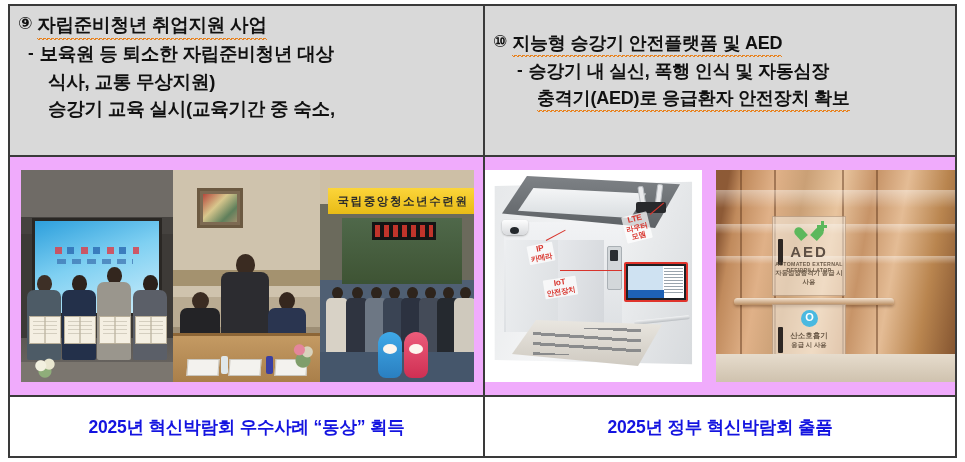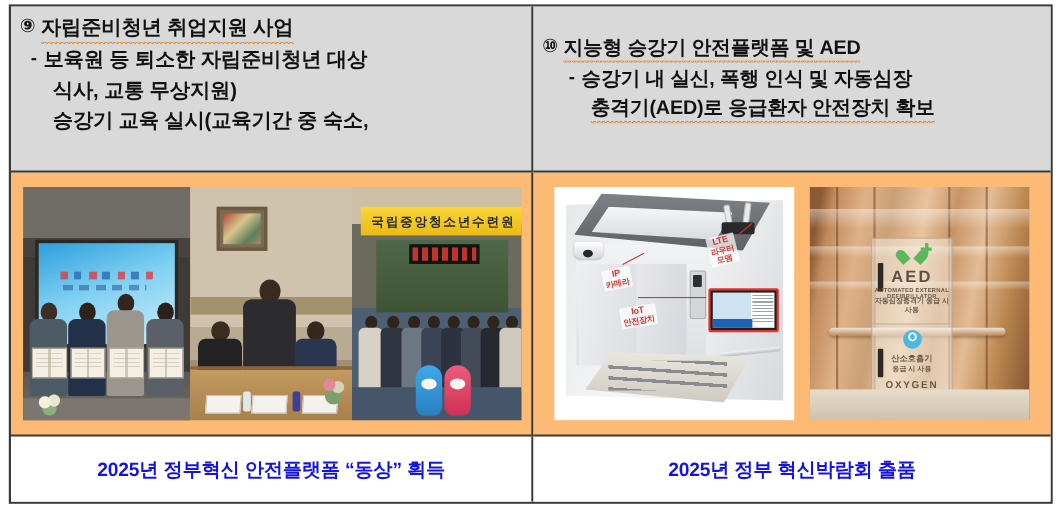--- a/index.html
+++ b/index.html
@@ -49,21 +49,21 @@
     padding-bottom:1px;
   }
   .hdr-l .hdr-line{margin-bottom:1px;}
   .hdr-l .indent{padding-left:30px;}
   .hdr-r{padding-top:24px;}
   .hdr-r .hdr-line{margin-bottom:1px;}
   .hdr-r .indent{padding-left:44px;}
   .hdr-r .htext{font-size:18px;}
 
   
-  .photos{background:#fdba74;display:flex;align-items:center;justify-content:center;}
+  .photos{background:#f0abfc;display:flex;align-items:center;justify-content:center;}
   .collage{display:flex;height:212px;width:453px;margin-left:2px;}
   .ph{height:212px;position:relative;overflow:hidden;}
   .ph1{width:152px;}
   .ph2{width:147px;}
   .ph3{width:154px;}
 
   
   .p1{background:linear-gradient(#6f6b66 0 22%,#45423f 22% 30%,#3d3a37 30% 100%);}
   .p1 .screen{position:absolute;left:11px;top:48px;width:124px;height:92px;
     background:linear-gradient(160deg,#2d9fdc,#7fd0f2 45%,#cfeefb);border:3px solid #2a2724;}
@@ -190,35 +190,35 @@
     background:repeating-linear-gradient(4deg,#6f7276 0 3px,transparent 3px 10px);opacity:.75;}
   .elev .lead{position:absolute;background:#d8342c;height:1px;transform-origin:left center;}
   .lbl{position:absolute;font-weight:bold;color:#d8342c;line-height:1.08;
     text-align:center;font-size:7.4px;letter-spacing:-.2px;
     background:rgba(255,255,255,.72);padding:1px 2px;border-radius:1px;}
   .lbl .en{font-size:8.2px;}
   .lbl-lte{left:140px;top:44px;transform:rotate(-14deg);}
   .lbl-ip{left:44px;top:74px;transform:rotate(-11deg);}
   .lbl-iot{left:60px;top:108px;transform:rotate(-9deg);}
 
-  .aed{position:relative;width:200px;height:212px;overflow:hidden;}
+  .aed{position:relative;width:200px;height:212px;overflow:hidden;padding-left:40px;}
   .aed .wall{position:absolute;inset:0;
     background:linear-gradient(100deg,#8d5a36 0 5%,#c08a5c 10%,#e0b188 22%,#caa076 33%,
       #e8c49e 46%,#c79468 58%,#e4bc95 70%,#b9854f 84%,#7d4e2c 100%);}
   .aed .seam{position:absolute;top:0;bottom:0;width:2px;background:rgba(90,50,25,.45);}
   .aed .s1{left:24px;} .aed .s2{left:58px;} .aed .s3{left:126px;} .aed .s4{left:160px;}
   .aed .refl{position:absolute;left:0;right:0;height:18px;
     background:linear-gradient(rgba(255,255,255,.42),rgba(255,255,255,0));}
   .aed .r1{top:20px;} .aed .r2{top:54px;height:10px;} .aed .r3{top:86px;height:8px;}
   .aed .floor{position:absolute;left:0;bottom:0;width:100%;height:28px;
     background:linear-gradient(#e6dccd,#cfc2ae);}
   .aed .cabinet{position:absolute;left:56px;width:72px;
     background:rgba(246,238,227,.55);border:1px solid rgba(120,80,50,.35);}
   .aed .c1{top:46px;height:78px;}
-  .aed .c2{top:124px;height:76px;}
+  .aed .c2{top:134px;height:76px;}
   .aed .cabinet .latch{position:absolute;left:5px;top:22px;width:5px;height:26px;
     background:#2e2723;border-radius:1px;}
   .aed .heart{position:absolute;left:27px;top:6px;width:18px;height:16px;}
   .aed .heart:before,.aed .heart:after{content:"";position:absolute;top:2px;width:9px;height:13px;
     background:#5cb85c;border-radius:9px 9px 0 0;}
   .aed .heart:before{left:0;transform:rotate(-42deg);transform-origin:50% 100%;}
   .aed .heart:after{right:0;transform:rotate(42deg);transform-origin:50% 100%;}
   .aed .cross{position:absolute;left:44px;top:4px;width:10px;height:10px;}
   .aed .cross:before,.aed .cross:after{content:"";position:absolute;background:#5cb85c;}
   .aed .cross:before{left:3.5px;top:0;width:3px;height:10px;}
@@ -457,20 +457,20 @@
             <div class="ctxt oxs">EMERGENCY BREATHING APPARATUS</div>
           </div>
 
           <div class="floor"></div>
         </div>
 
       </div>
     </div>
 
     <div class="cell cap col-div">
-      <span>2025년 정부혁신 안전플랫폼 “동상” 획득</span>
+      <span>2025년 혁신박람회 우수사례 “동상” 획득</span>
     </div>
     <div class="cell cap">
       <span>2025년 정부 혁신박람회 출품</span>
     </div>
 
   </div>
 </div>
 
 </body></html>

